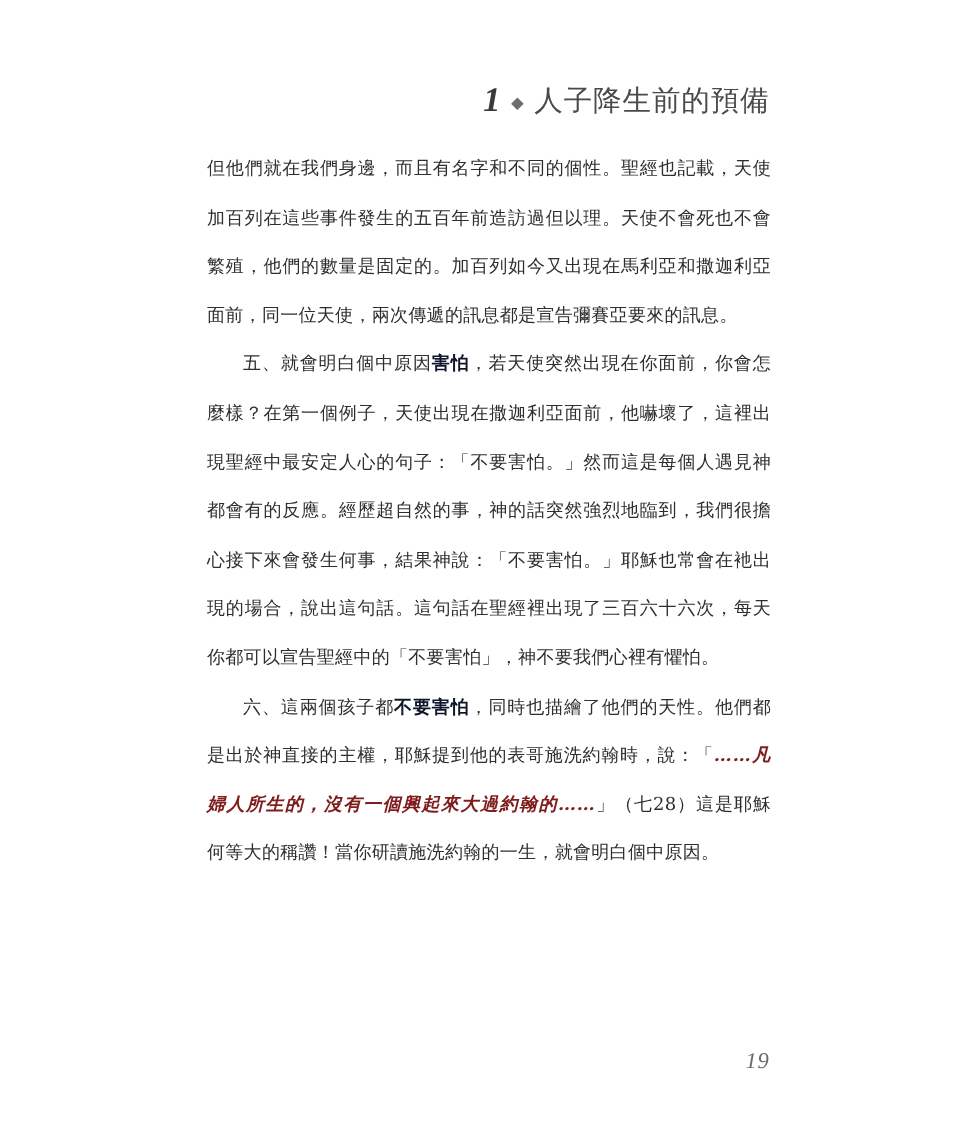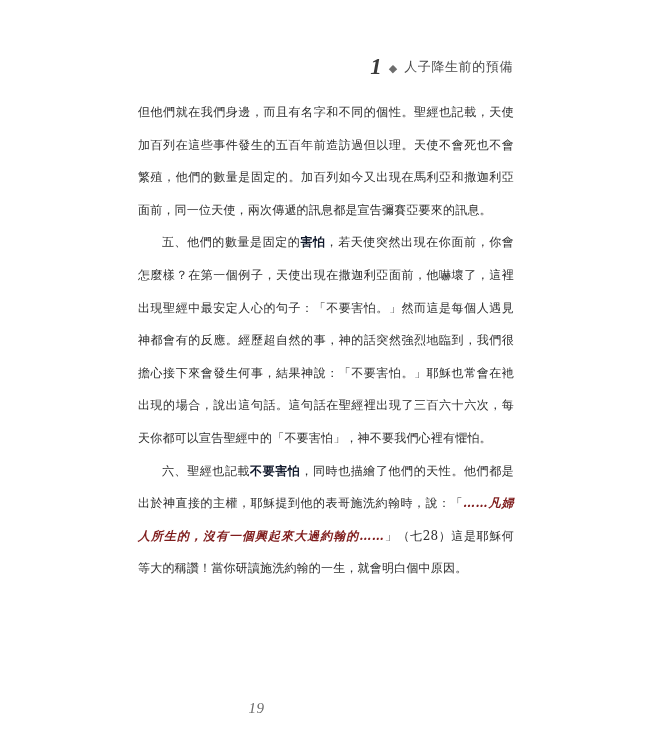--- a/index.html
+++ b/index.html
@@ -48,21 +48,21 @@
   }
   .runhead .diamond {
     font-size: 11px;
     color: #6d6d6d;
     line-height: 1;
     position: relative;
     top: 1px;
   }
   .runhead .headtitle {
     font-family: "DejaVu Serif", "Liberation Serif", serif;
-    font-size: 13px;
+    font-size: 19px;
     letter-spacing: 0.6px;
     color: #4a4a4a;
     white-space: nowrap;
   }
 
   
   .textblock {
     position: absolute;
     top: 96px;
     left: 138px;
@@ -99,40 +99,40 @@
     letter-spacing: 0.6px;
     color: #7f1d1d;
   }
 
   
   .folio {
     position: absolute;
     left: 0;
     right: 137px;
     top: 700px;
-    text-align: center;
+    text-align: right;
     font-family: "Liberation Serif", "DejaVu Serif", serif;
     font-style: italic;
     font-size: 15px;
     color: #6a6a6a;
     letter-spacing: 0.5px;
   }
 </style>
 </head>
 <body>
 
 <div class="page">
 
   <div class="runhead">
     <span class="chapnum">1</span>
     <span class="diamond">◆</span>
     <span class="headtitle">人子降生前的預備</span>
   </div>
 
   <div class="textblock" id="body-text-block">
       <p class="para"><span>但他們就在我們身邊，而且有名字和不同的個性。聖經也記載，天使加百列在這些事件發生的五百年前造訪過但以理。天使不會死也不會繁殖，他們的數量是固定的。加百列如今又出現在馬利亞和撒迦利亞面前，同一位天使，兩次傳遞的訊息都是宣告彌賽亞要來的訊息。</span></p>
-      <p class="para indent"><span>五、他們的數量是固定的</span><b class="em">害怕</b><span>，若天使突然出現在你面前，你會怎麼樣？在第一個例子，天使出現在撒迦利亞面前，他嚇壞了，這裡出現聖經中最安定人心的句子：「不要害怕。」然而這是每個人遇見神都會有的反應。經歷超自然的事，神的話突然強烈地臨到，我們很擔心接下來會發生何事，結果神說：「不要害怕。」耶穌也常會在衪出現的場合，說出這句話。這句話在聖經裡出現了三百六十六次，每天你都可以宣告聖經中的「不要害怕」，神不要我們心裡有懼怕。</span></p>
-      <p class="para indent"><span>六、聖經也記載</span><b class="em">不要害怕</b><span>，同時也描繪了他們的天性。他們都是出於神直接的主權，耶穌提到他的表哥施洗約翰時，說：「</span><span class="scripture">……凡婦人所生的，沒有一個興起來大過約翰的……</span><span>」（七28）這是耶穌何等大的稱讚！當你研讀施洗約翰的一生，就會明白個中原因。</span></p>
+      <p class="para indent"><span>五、就會明白個中原因</span><b class="em">害怕</b><span>，若天使突然出現在你面前，你會怎麼樣？在第一個例子，天使出現在撒迦利亞面前，他嚇壞了，這裡出現聖經中最安定人心的句子：「不要害怕。」然而這是每個人遇見神都會有的反應。經歷超自然的事，神的話突然強烈地臨到，我們很擔心接下來會發生何事，結果神說：「不要害怕。」耶穌也常會在衪出現的場合，說出這句話。這句話在聖經裡出現了三百六十六次，每天你都可以宣告聖經中的「不要害怕」，神不要我們心裡有懼怕。</span></p>
+      <p class="para indent"><span>六、這兩個孩子都</span><b class="em">不要害怕</b><span>，同時也描繪了他們的天性。他們都是出於神直接的主權，耶穌提到他的表哥施洗約翰時，說：「</span><span class="scripture">……凡婦人所生的，沒有一個興起來大過約翰的……</span><span>」（七28）這是耶穌何等大的稱讚！當你研讀施洗約翰的一生，就會明白個中原因。</span></p>
     </div>
 
   <div class="folio">19</div>
 
 </div>
 
 </body></html>

